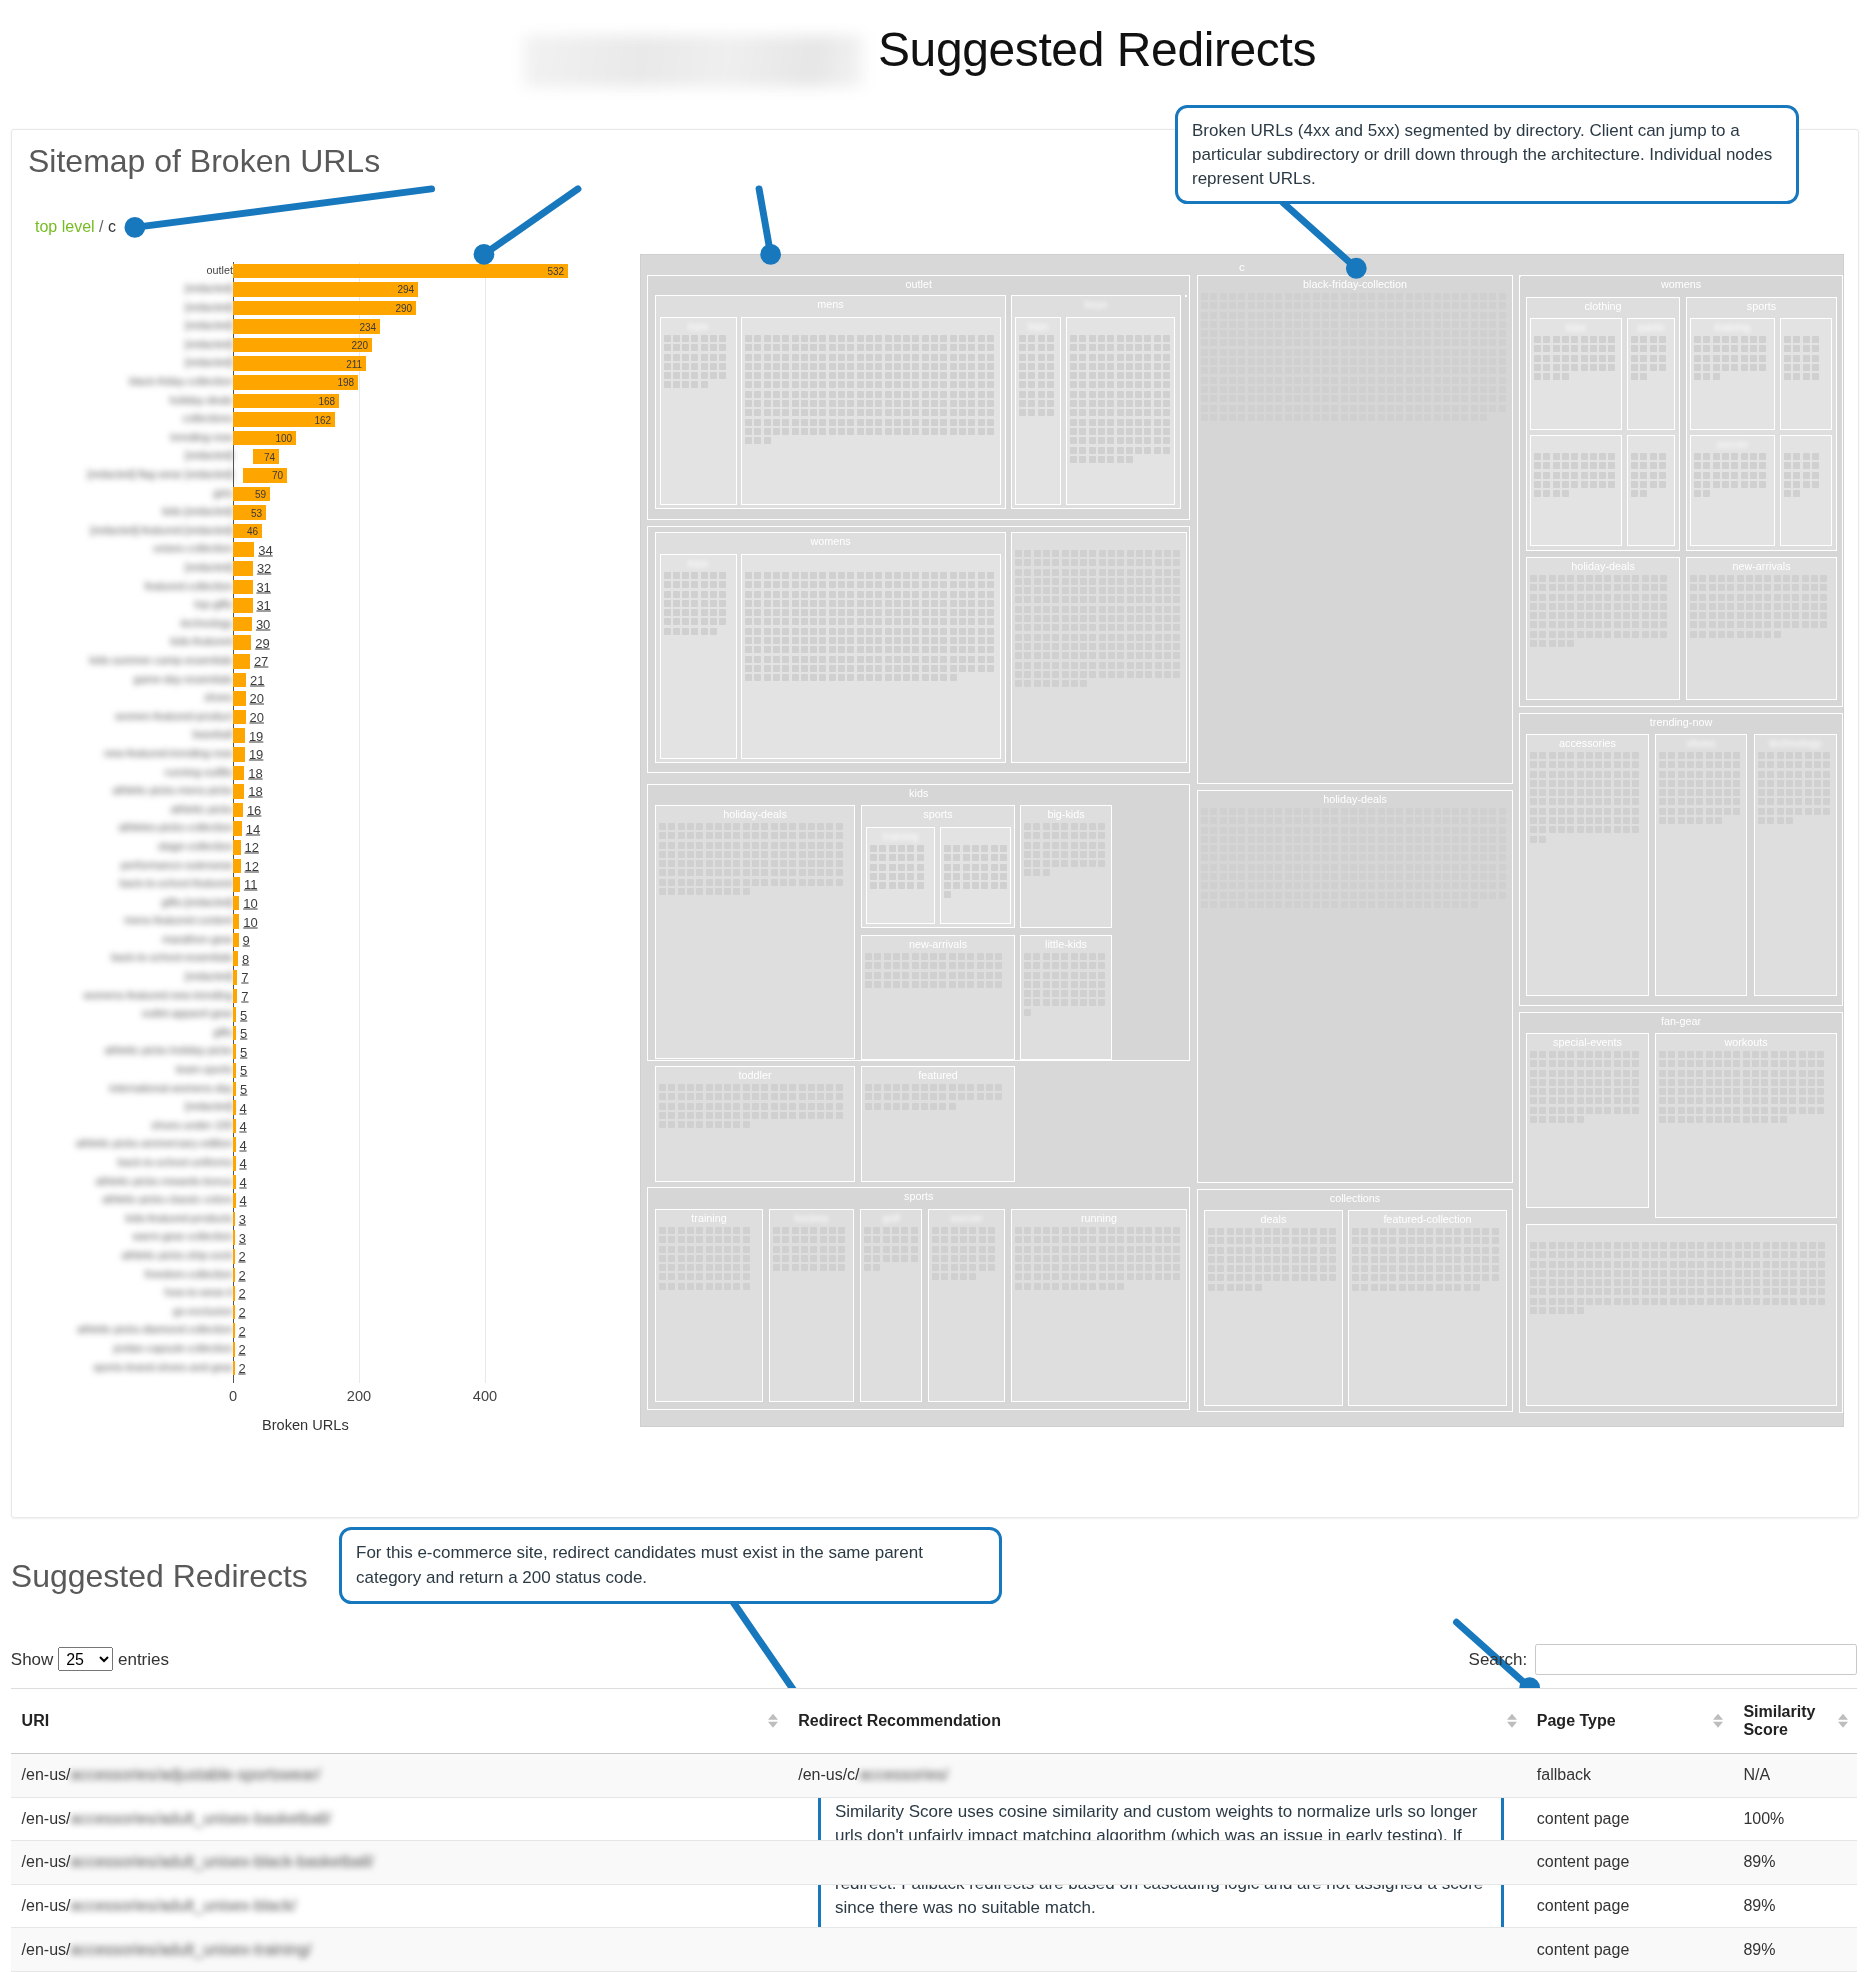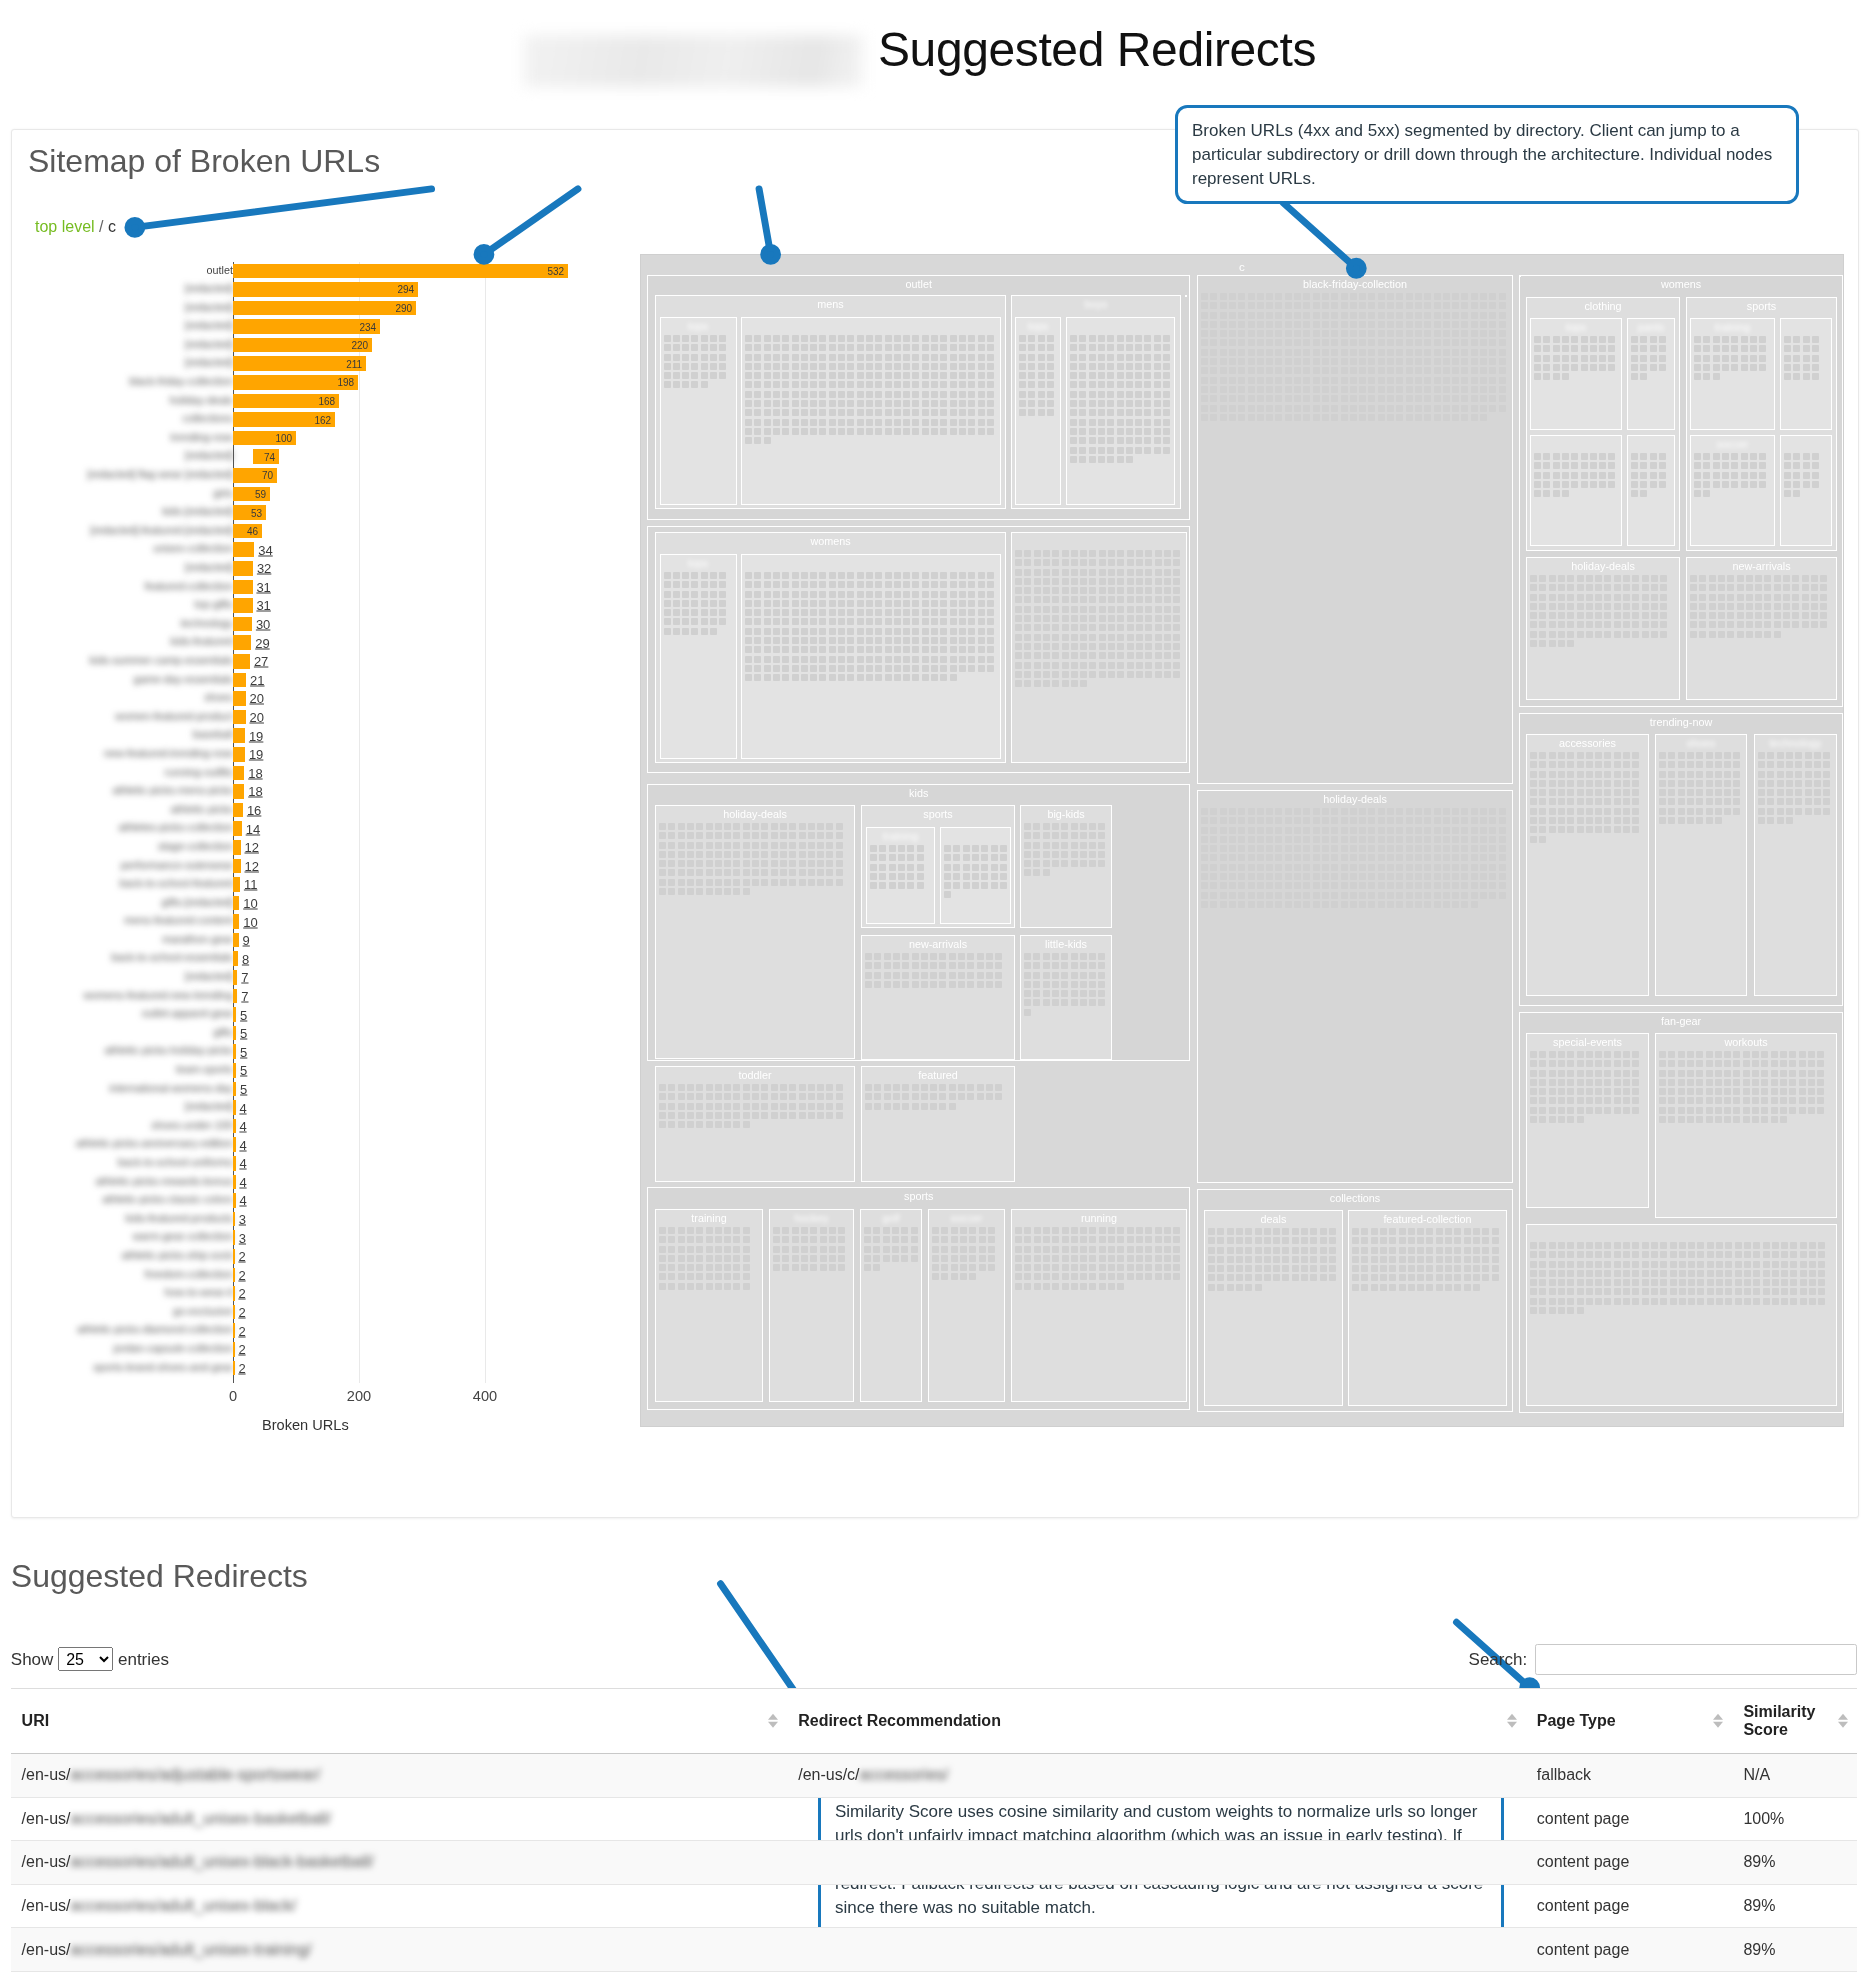--- a/index.html
+++ b/index.html
@@ -182,21 +182,21 @@
         </div>
         <div class="row">
           <div class="row-label blur">[redacted]</div>
           <div class="bar-wrap" style="width: 26px; padding-left: 20px;">
             <div class="bar" style="background: rgb(255, 165, 0);"></div>
             <span class="bar-val inside">74</span>
           </div>
         </div>
         <div class="row">
           <div class="row-label blur">[redacted] flag wear [redacted]</div>
-          <div class="bar-wrap" style="width: 44px;">
+          <div class="bar-wrap" style="width: 44px; margin-left: 10px;">
             <div class="bar" style="background: rgb(255, 165, 0);"></div>
             <span class="bar-val inside">70</span>
           </div>
         </div>
         <div class="row">
           <div class="row-label blur">girls</div>
           <div class="bar-wrap" style="width: 37px;">
             <div class="bar" style="background: rgb(255, 165, 0);"></div>
             <span class="bar-val inside">59</span>
           </div>
@@ -4907,20 +4907,23 @@
       <line x1="1700" y1="2355" x2="2190" y2="2222"></line>
         <circle cx="2190" cy="2222" r="9"></circle>
     </g>
   </svg>
 
 
   <div class="callout" style="left:1175px;top:105px;width:624px;height:99px;">
     <span>Broken URLs (4xx and 5xx) segmented by directory. Client can jump to a particular subdirectory or drill down through the architecture. Individual nodes represent URLs.</span>
   </div>
 
+  <div class="callout" style="left:339px;top:1527px;width:663px;height:77px;display:flex;align-items:center;">
+    <span>For this e-commerce site, redirect candidates must exist in the same parent category and return a 200 status code.</span>
+  </div>
 
 
   <div class="callout" style="left:818px;top:1786px;width:686px;height:177px;">
     <span>Similarity Score uses cosine similarity and custom weights to normalize urls so longer urls don't unfairly impact matching algorithm (which was an issue in early testing). If the threshold value is exceeded, the model surfaces the score for the suggested redirect. Fallback redirects are based on cascading logic and are not assigned a score since there was no suitable match.</span>
   </div>
 
   <div class="sec-title">Suggested Redirects</div>
 
   <div class="showbar">
     <span>Show</span>

